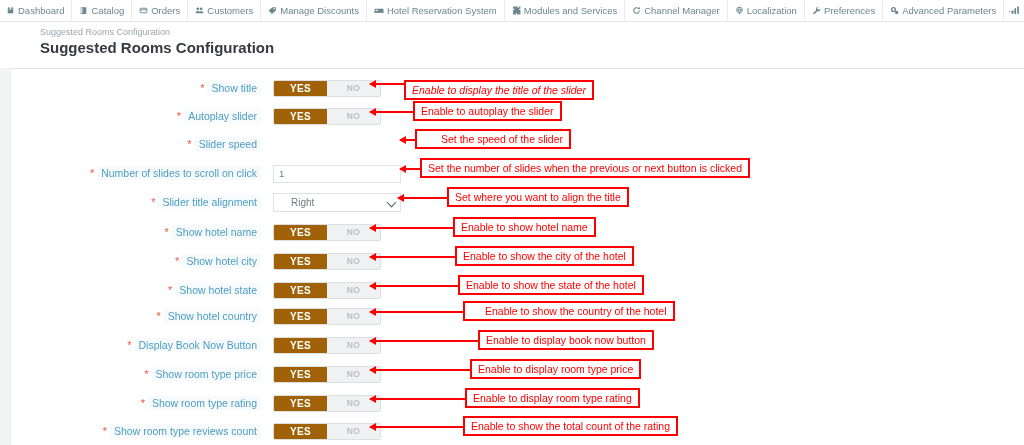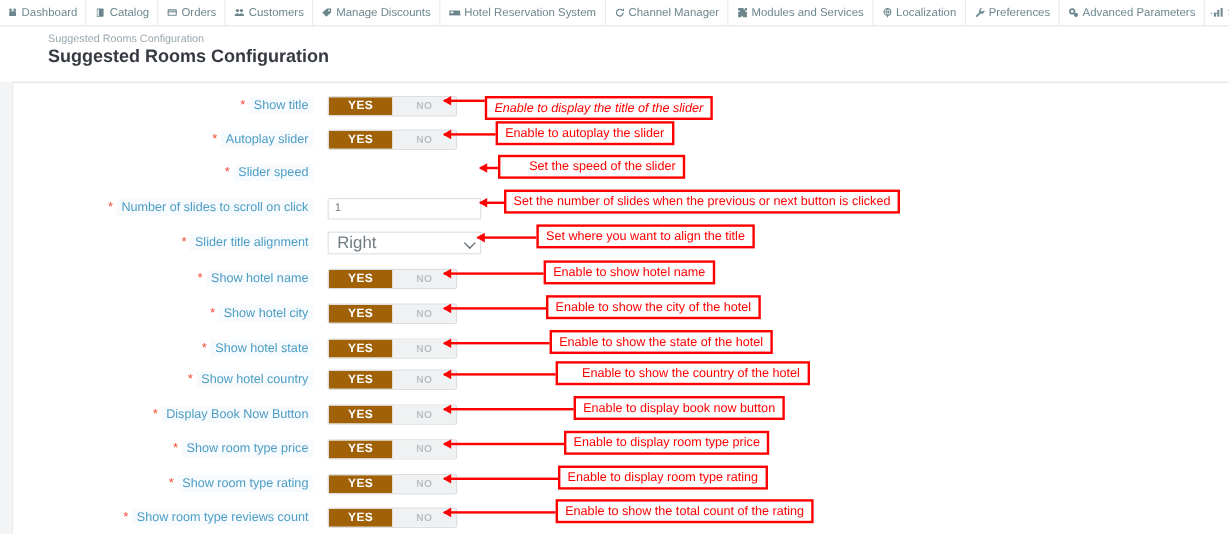--- a/index.html
+++ b/index.html
@@ -144,22 +144,22 @@
     border: 1px solid #dfe2e5; border-left: 0;
     background: #fbfbfc; font-size: 9px; color: #6f7c82;
     white-space: nowrap;
   }
 
   
   .sel-wrap { position: relative; width: 128px; height: 19px; }
   .sel-box {
     width: 100%; height: 19px;
     border: 1px solid #dfe2e5; background: #fff;
-    font-size: 14px; color: #6f7c82;
-    display: flex; align-items: center; padding: 0 7px;
+    font-size: 10px; color: #6f7c82;
+    display: flex; align-items: center; padding: 0 17px;
     cursor: pointer;
   }
   .sel-chev {
     position: absolute; right: 6px; top: 6px;
     width: 7px; height: 7px;
     border-right: 1.6px solid #56616a;
     border-bottom: 1.6px solid #56616a;
     transform: rotate(45deg);
   }
 
@@ -241,33 +241,33 @@
             <rect fill="#6c868e" x="1" y="5" width="16" height="6" rx="1"></rect>
             <rect fill="#6c868e" x="0.4" y="10" width="17.2" height="2.2"></rect>
             <rect fill="#fff" x="3" y="6.5" width="4" height="2.6" rx="0.6"></rect>
           </svg>
         </span>
         <span>Hotel Reservation System</span>
       </div>
       <div class="nav-item">
         <span class="nav-ico">
           <svg width="9" height="9" viewBox="0 0 16 16">
+            <path fill="#6c868e" d="M6 1h4v2a1.6 1.6 0 002 0V1h3v4h-2a1.6 1.6 0 000 2h2v8H9v-2a1.6 1.6 0 00-2 0v2H2V7h2a1.6 1.6 0 000-2H2V1z"></path>
+          </svg>
+        </span>
+        <span>Modules and Services</span>
+      </div>
+      <div class="nav-item">
+        <span class="nav-ico">
+          <svg width="9" height="9" viewBox="0 0 16 16">
             <path fill="none" stroke="#6c868e" stroke-width="1.8" d="M13 8a5 5 0 11-1.6-3.6"></path>
             <path fill="#6c868e" d="M14.2 1.5v4.2h-4.2z"></path>
           </svg>
         </span>
         <span>Channel Manager</span>
-      </div>
-      <div class="nav-item">
-        <span class="nav-ico">
-          <svg width="9" height="9" viewBox="0 0 16 16">
-            <path fill="#6c868e" d="M6 1h4v2a1.6 1.6 0 002 0V1h3v4h-2a1.6 1.6 0 000 2h2v8H9v-2a1.6 1.6 0 00-2 0v2H2V7h2a1.6 1.6 0 000-2H2V1z"></path>
-          </svg>
-        </span>
-        <span>Modules and Services</span>
       </div>
       <div class="nav-item">
         <span class="nav-ico">
           <svg width="9" height="9" viewBox="0 0 16 16">
             <circle fill="none" stroke="#6c868e" stroke-width="1.6" cx="8" cy="7" r="5"></circle>
             <path fill="none" stroke="#6c868e" stroke-width="1.3" d="M3 7h10M8 2c2 2.4 2 7.6 0 10M8 2C6 4.4 6 9.6 8 12"></path>
             <rect fill="#6c868e" x="7.2" y="12" width="1.6" height="3"></rect>
           </svg>
         </span>
         <span>Localization</span>

